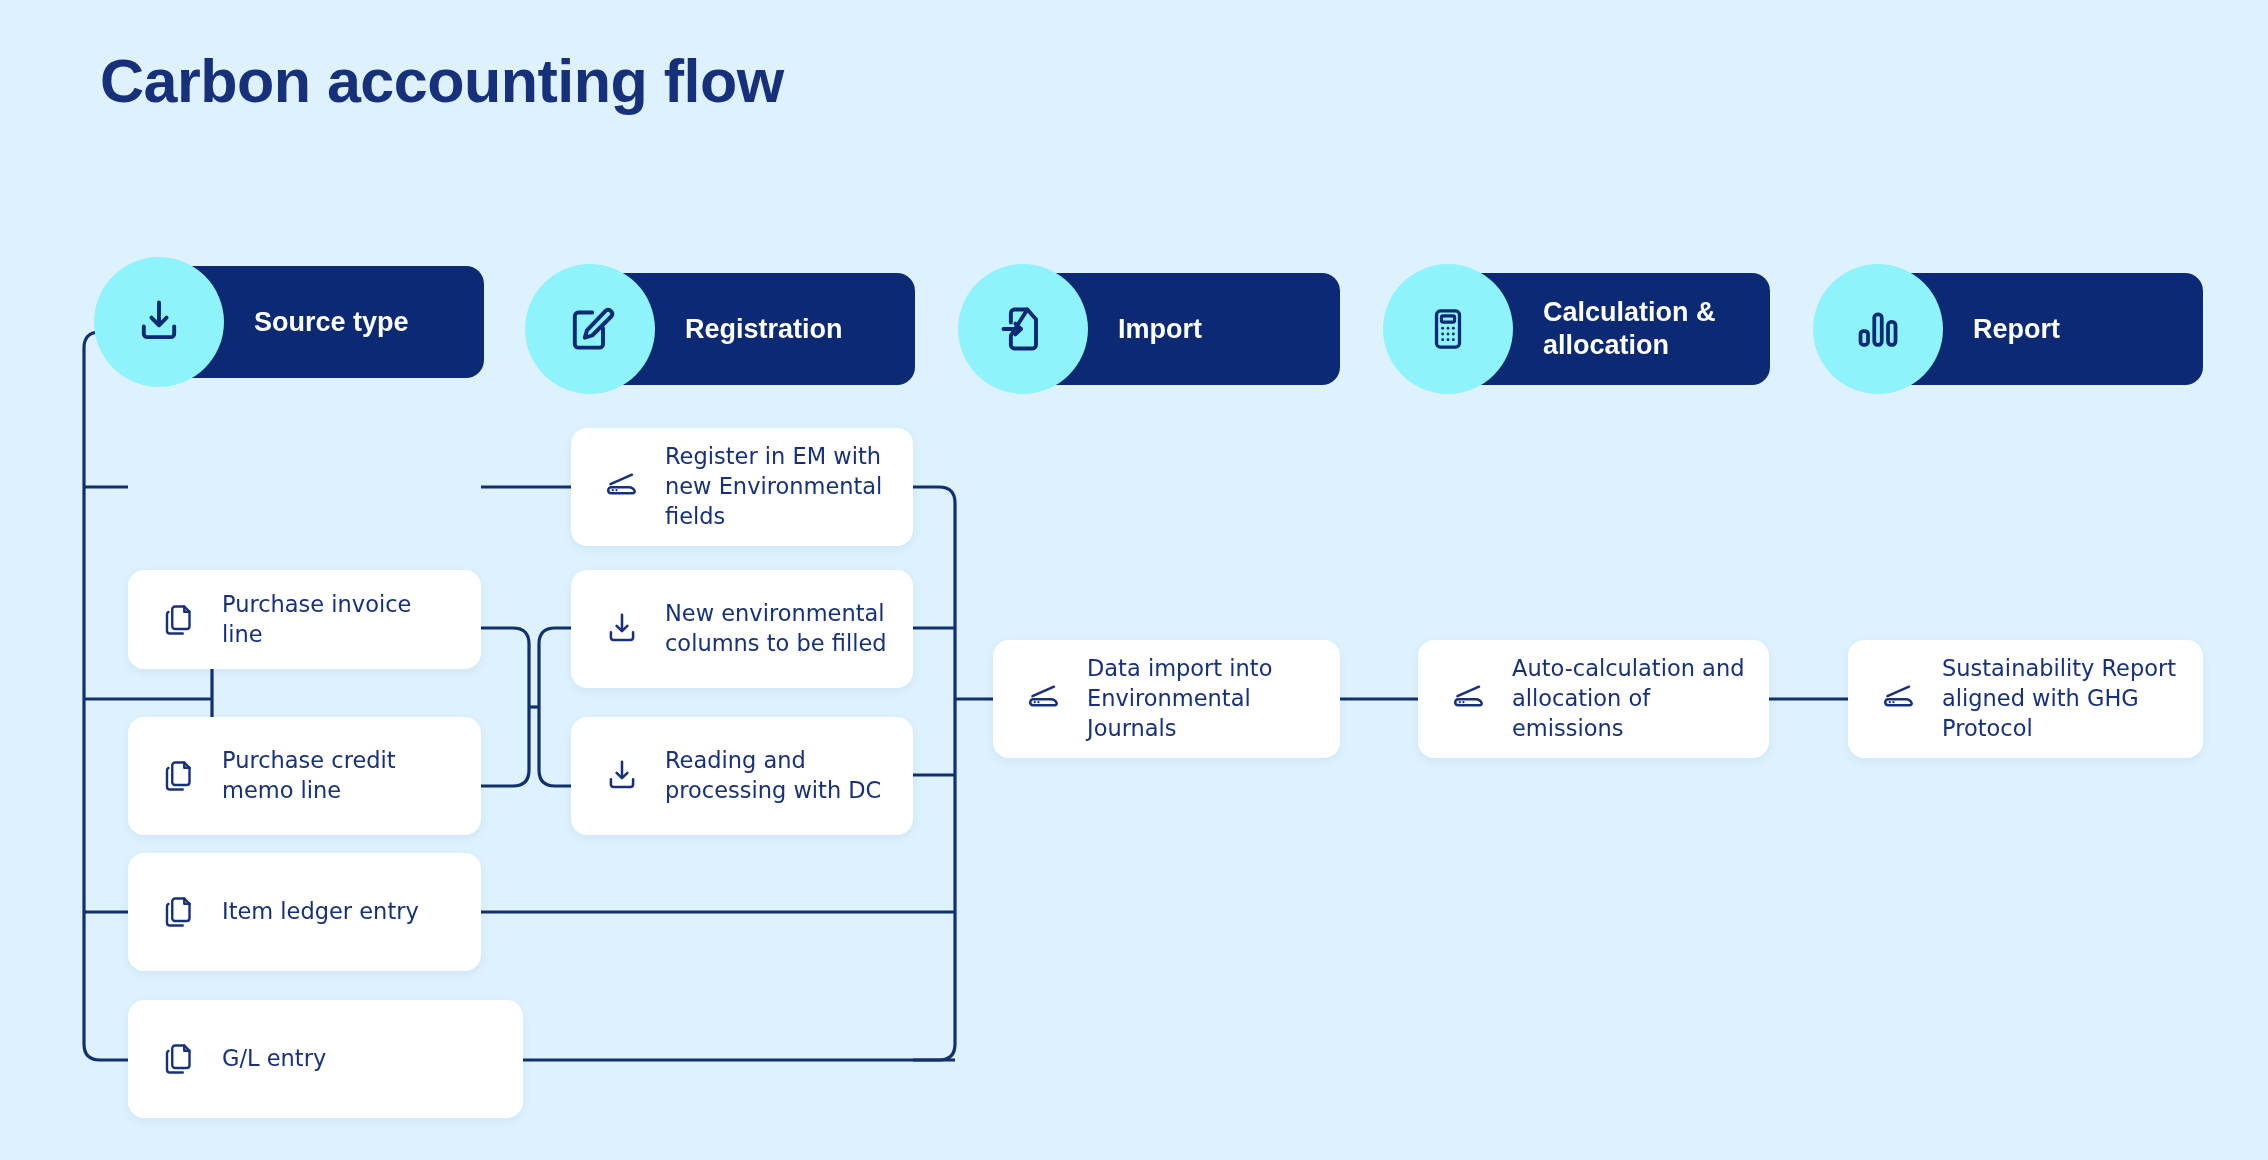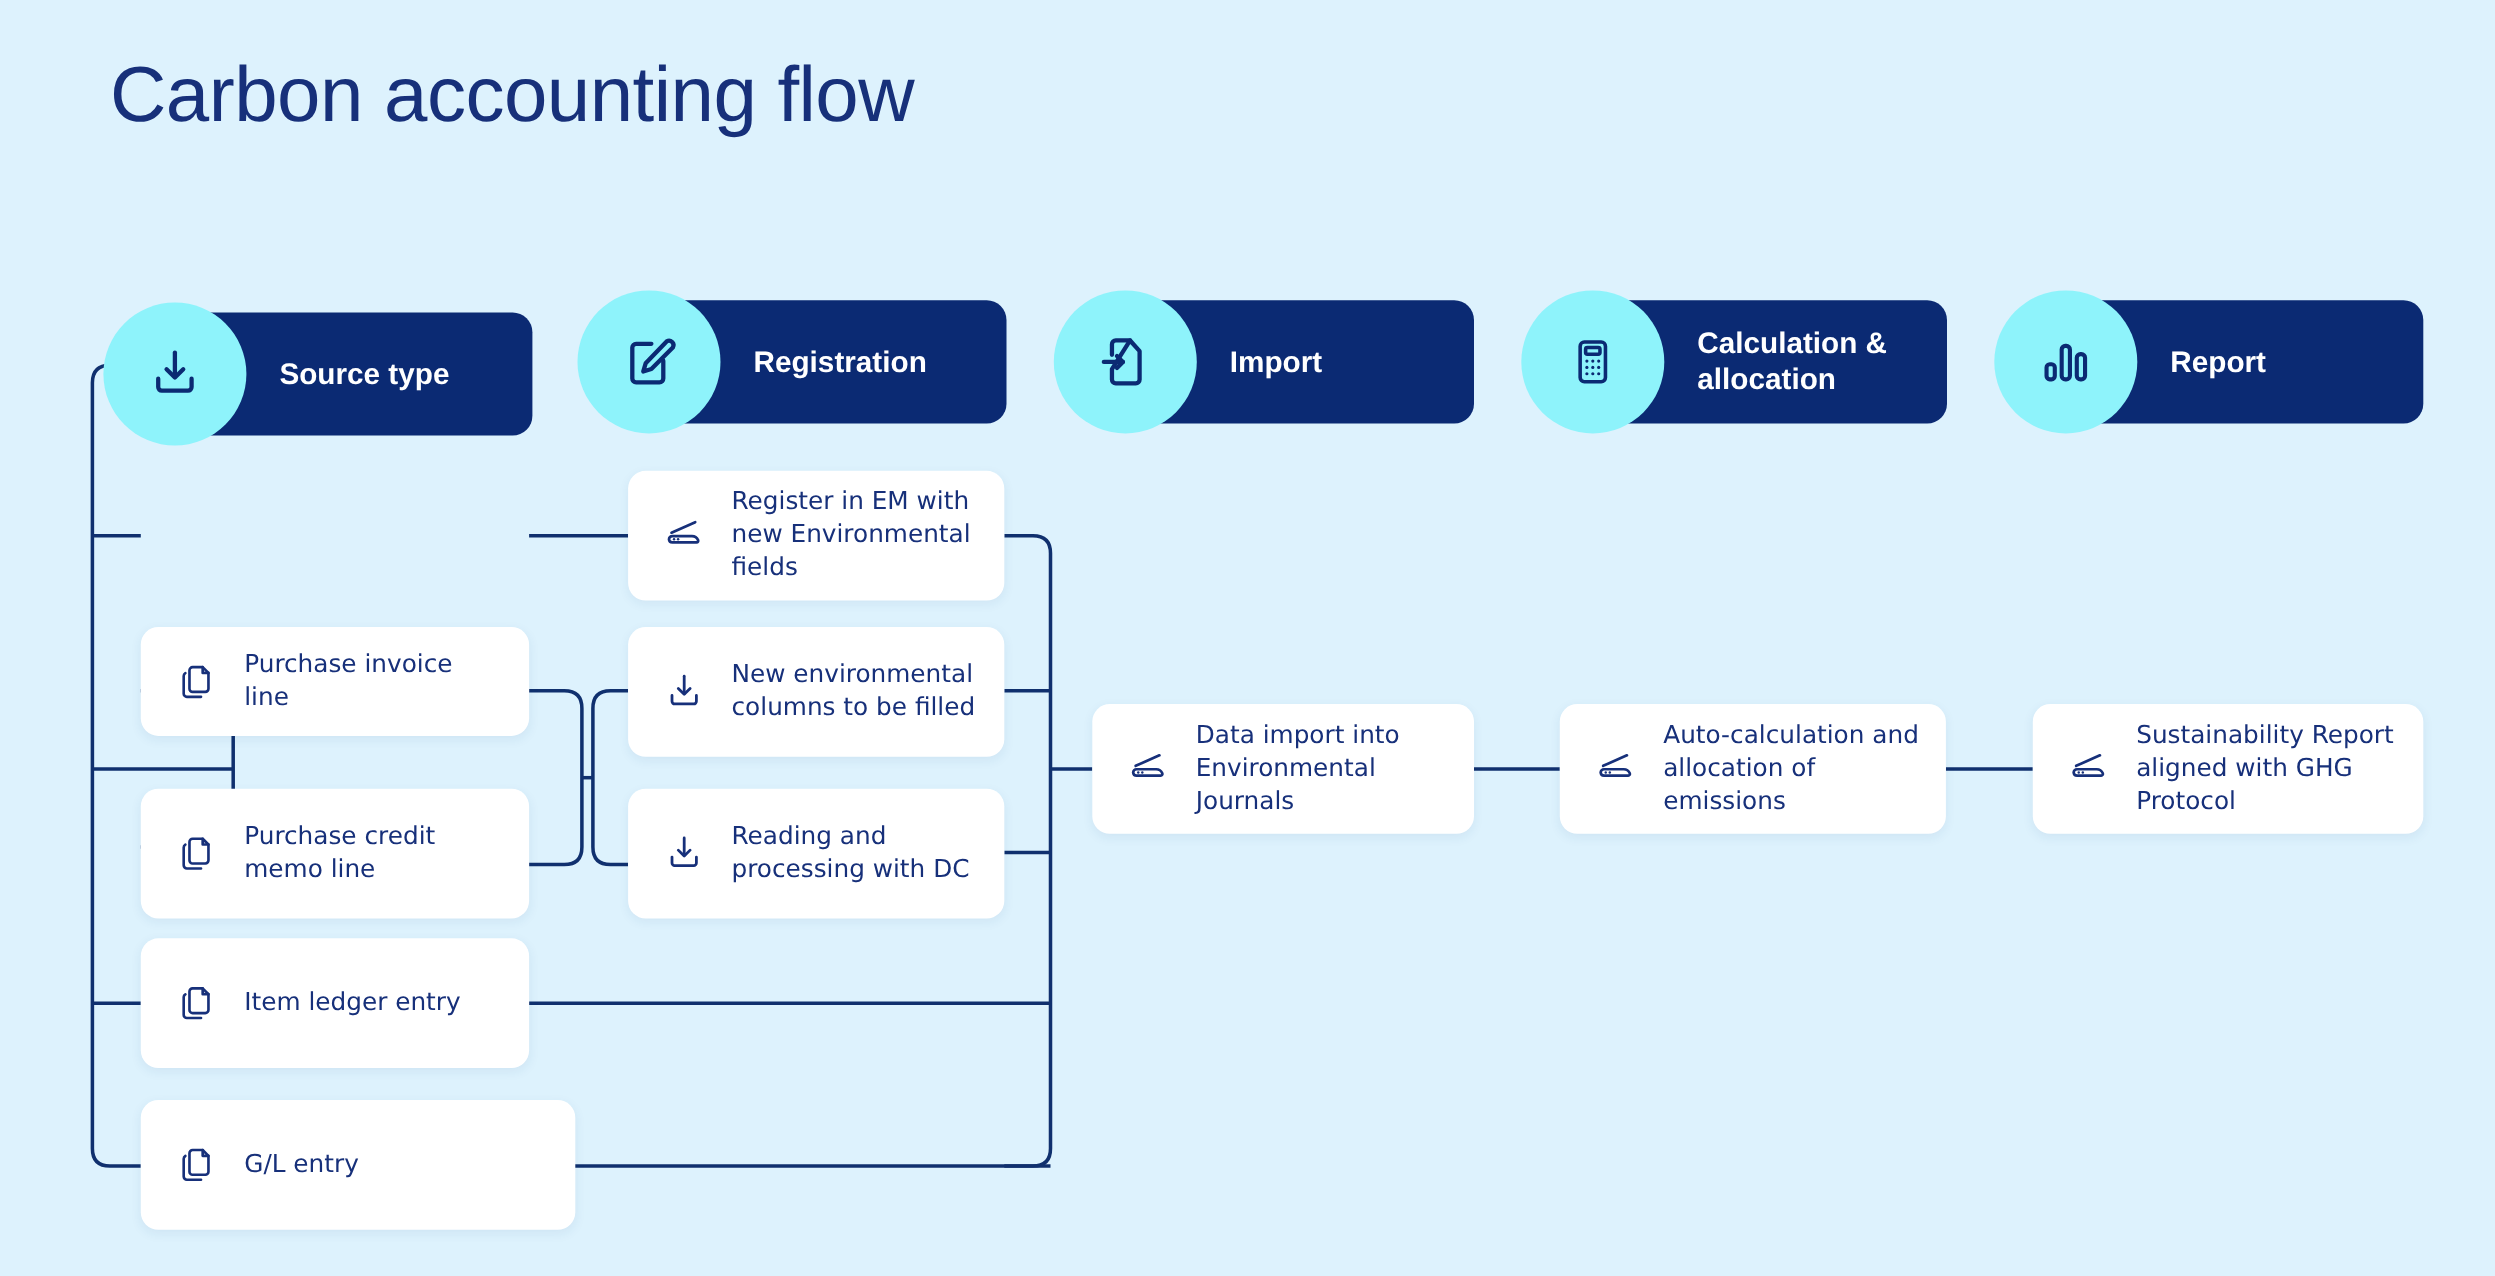--- a/index.html
+++ b/index.html
@@ -17,22 +17,22 @@
     position: relative;
     width: 2268px;
     height: 1160px;
   }
 
   
   #page-title {
     position: absolute;
     left: 100px;
     top: 46px;
-    font-size: 71px;
-    font-weight: 400;
+    font-size: 61px;
+    font-weight: 700;
     color: #17307a;
     letter-spacing: -0.5px;
     white-space: nowrap;
   }
 
   
   #connectors {
     position: absolute;
     left: 0;
     top: 0;
@@ -138,21 +138,21 @@
     <line x1="913" y1="628" x2="955" y2="628"></line>
     <line x1="913" y1="775" x2="955" y2="775"></line>
     <line x1="481" y1="912" x2="955" y2="912"></line>
     <line x1="481" y1="1060" x2="955" y2="1060"></line>
 
     <line x1="955" y1="699" x2="993" y2="699"></line>
     <line x1="1340" y1="699" x2="1418" y2="699"></line>
     <line x1="1769" y1="699" x2="1848" y2="699"></line>
   </svg>
 
-  <div class="chip" style="left:136px; top:284px; width:348px;">
+  <div class="chip" style="left:136px; top:266px; width:348px;">
     <span class="chip-bubble">
       <svg width="52" height="52" viewBox="0 0 24 24" fill="none" stroke="#0b2a73" stroke-width="1.8" stroke-linecap="round" stroke-linejoin="round">
         <path d="M12 3 V 13"></path>
           <path d="M8.5 10 L12 13.5 L15.5 10"></path>
         <path d="M5 14 V 17.5 a1.5 1.5 0 0 0 1.5 1.5 h11 a1.5 1.5 0 0 0 1.5 -1.5 V 14"></path>
       </svg>
     </span>
     <span class="chip-label">Source type</span>
   </div>
 

